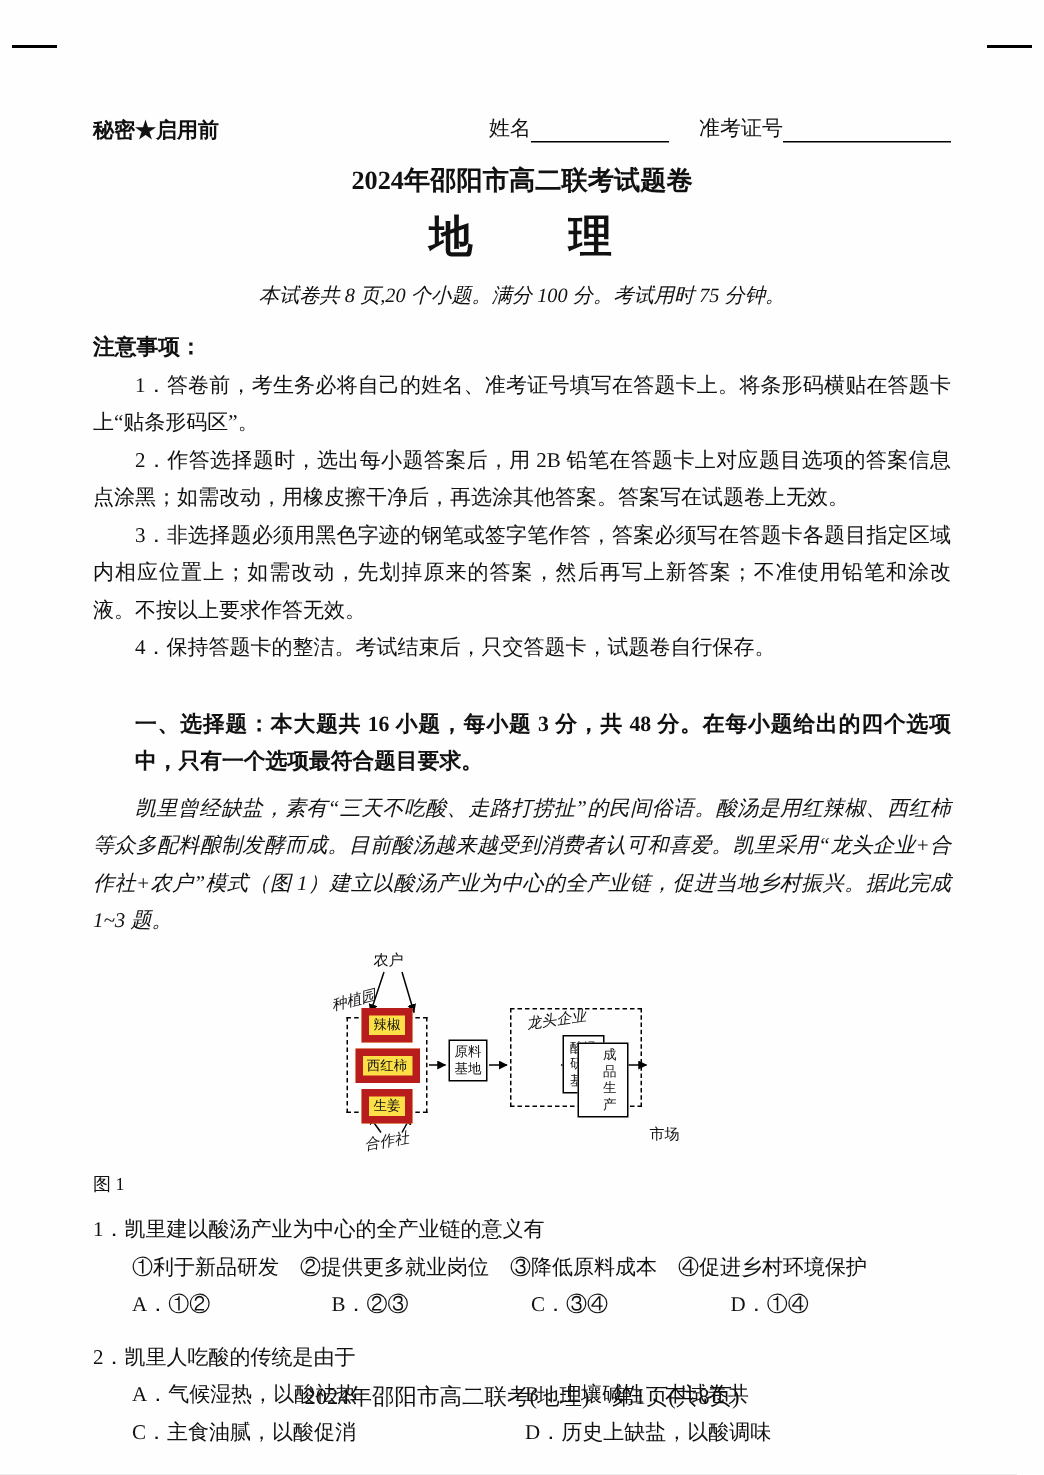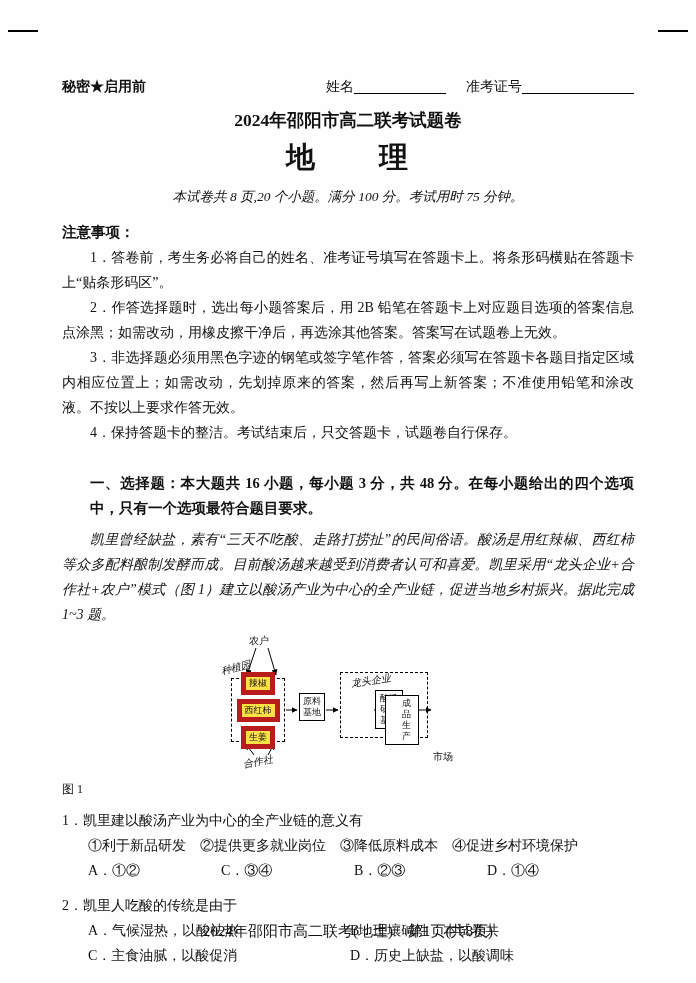--- a/index.html
+++ b/index.html
@@ -11,21 +11,21 @@
     overflow:hidden;
   }
   .crop-mark { position:absolute; top:30px; width:30px; height:2px; background:#000; }
   .crop-mark.left { left:8px; }
   .crop-mark.right { right:8px; }
 
   .content { padding:78px 62px 0 62px; }
 
   .header-row { display:flex; justify-content:space-between; align-items:flex-end; font-size:14px; }
   .security { font-weight:bold; }
-  .fill-fields { display:flex; align-items:flex-start; }
+  .fill-fields { display:flex; align-items:center; }
   .fill-fields .lbl { line-height:18px; }
   .blank-line { display:inline-block; border-bottom:1.2px solid #000; height:16px; }
   .blank-line.name { width:92px; margin-right:20px; }
   .blank-line.no { width:112px; }
 
   .exam-title { text-align:center; font-size:17.5px; font-weight:bold; margin-top:12px; }
   .subject { text-align:center; font-size:29px; font-weight:bold; margin-top:6px; letter-spacing:2px; }
   .exam-info { text-align:center; font-size:13.5px; margin-top:10px; font-style:italic; }
 
   .notice-heading { font-size:14.5px; font-weight:bold; margin-top:14px; line-height:25px; }
@@ -137,22 +137,22 @@
         <span class="fig-label coop-label slant">合作社</span>
       </div>
       <div class="figure-caption">图 1</div>
     </div>
 
     <div class="question">
       <div class="q-stem">1．凯里建以酸汤产业为中心的全产业链的意义有</div>
       <div class="q-sub">①利于新品研发　②提供更多就业岗位　③降低原料成本　④促进乡村环境保护</div>
       <div class="q-choices-row">
         <span>A．①②</span>
+        <span>B．②③</span>
         <span>C．③④</span>
-        <span>B．②③</span>
         <span>D．①④</span>
       </div>
     </div>
 
     <div class="question">
       <div class="q-stem">2．凯里人吃酸的传统是由于</div>
       <div class="q-choices-grid">
         <span>A．气候湿热，以酸祛热</span>
         <span>B．土壤碱性，本试卷共</span>
         <span>C．主食油腻，以酸促消</span>

